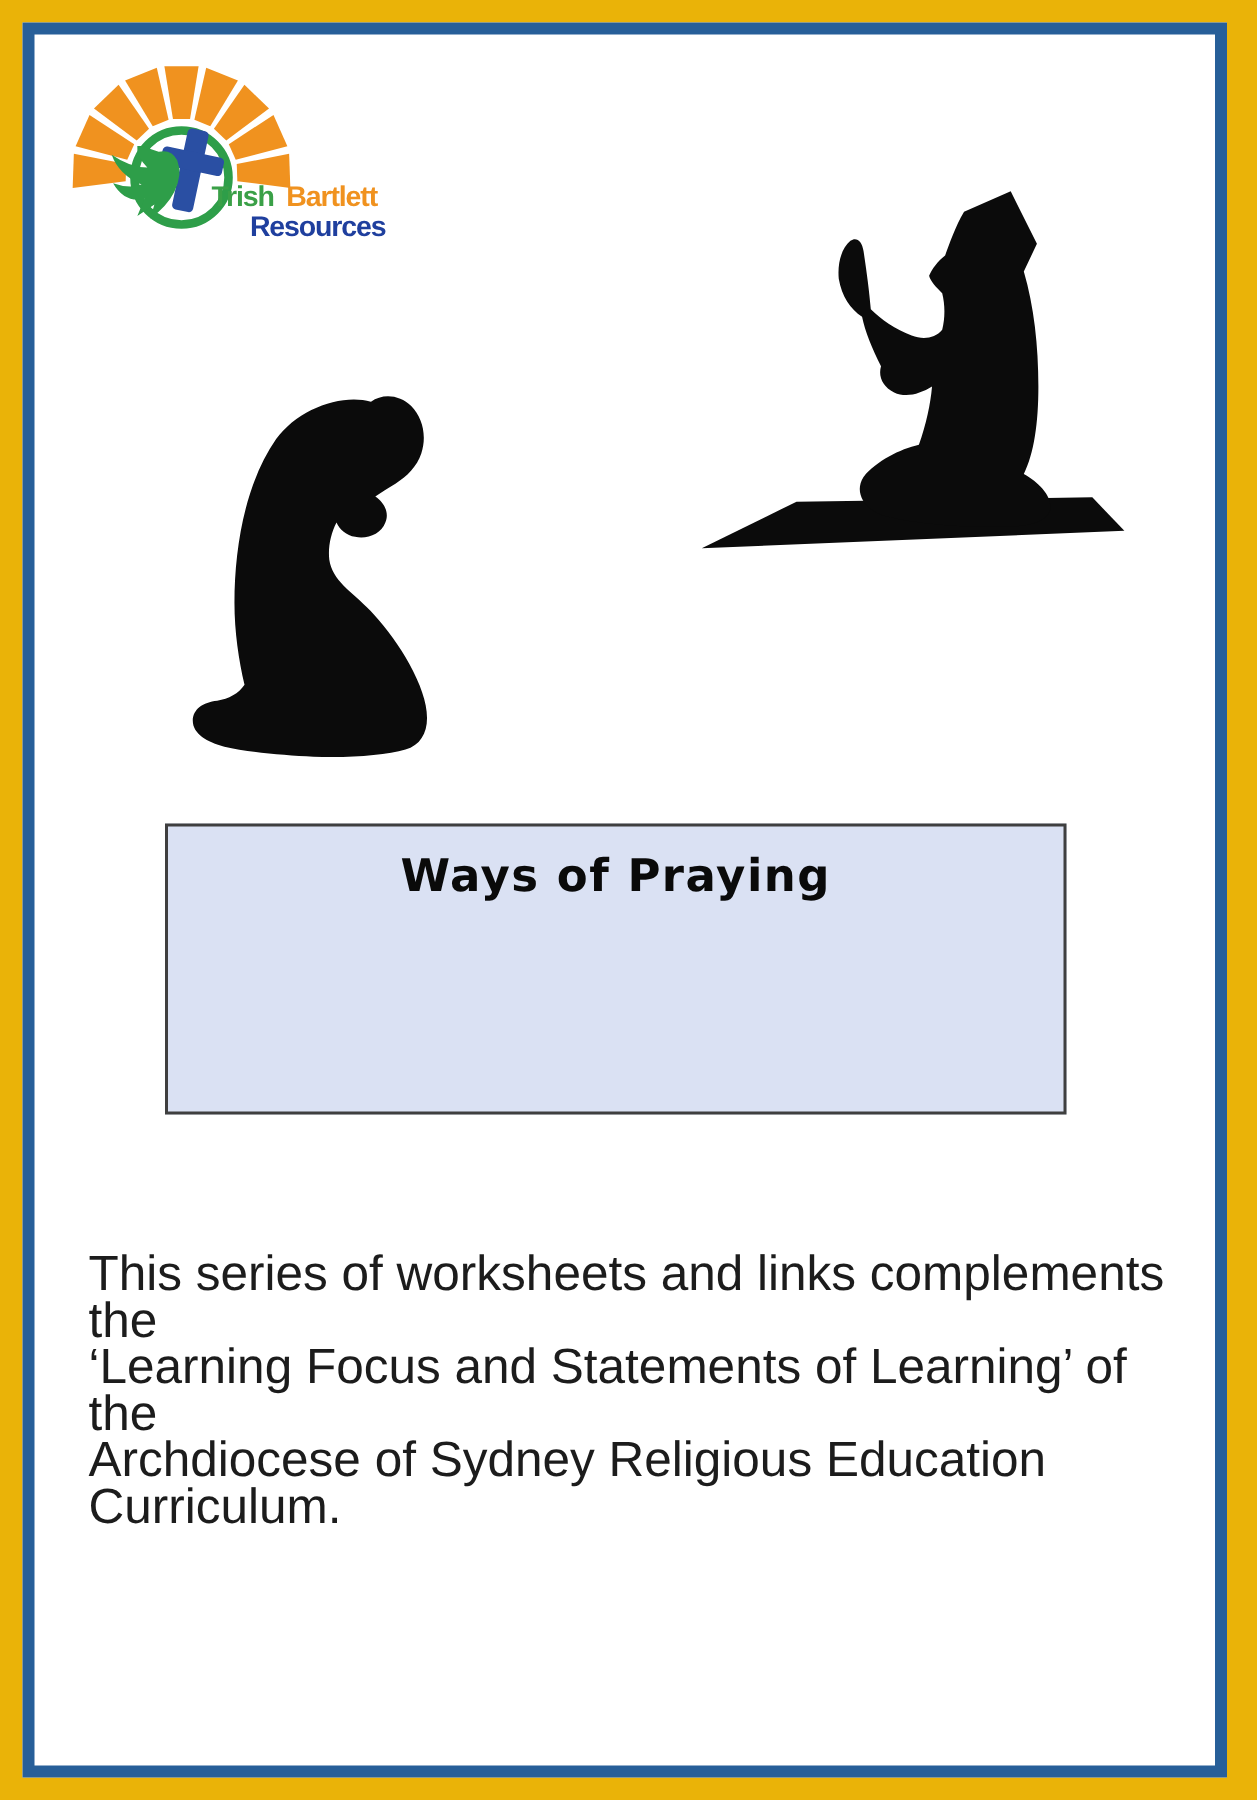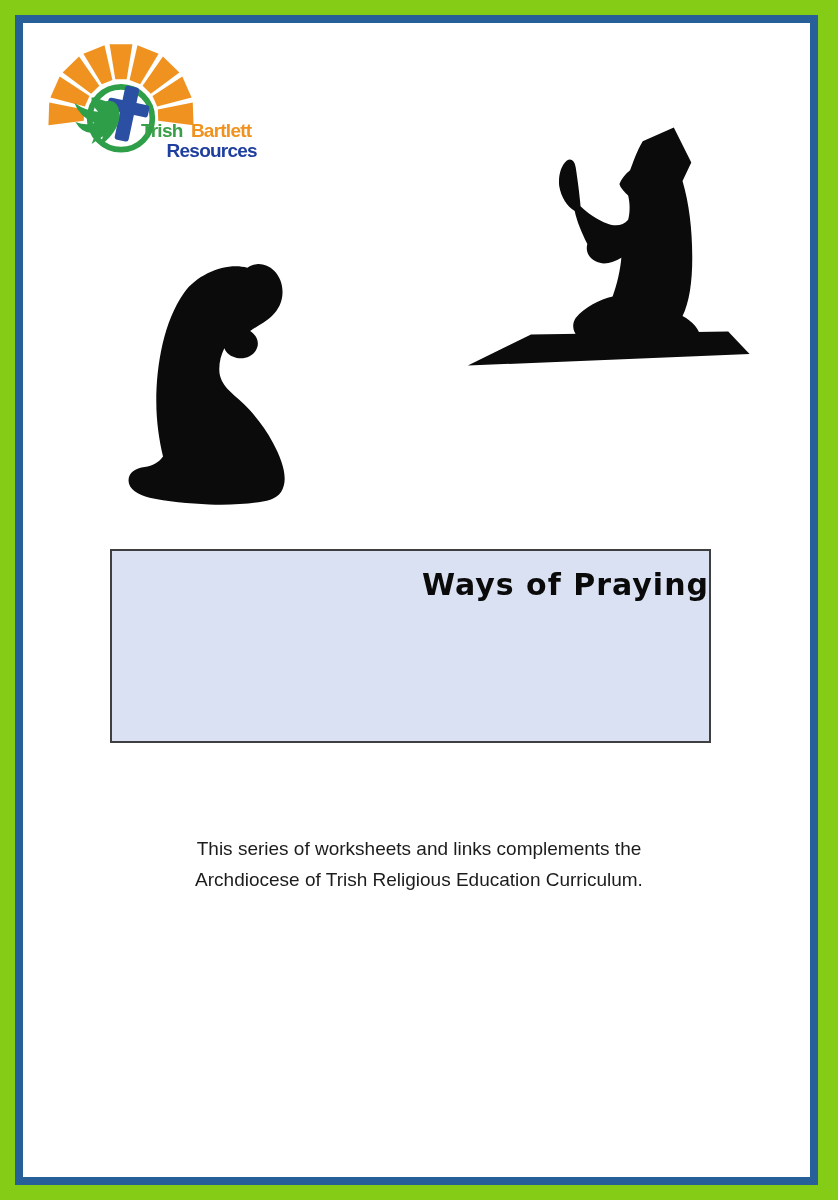--- a/index.html
+++ b/index.html
@@ -1,19 +1,19 @@
 <!DOCTYPE html>
 <html><head>
 <meta charset="utf-8">
 <style>
   html,body{margin:0;padding:0;background:#ffffff;}
   .page{
     position:relative;
     width:838px;height:1200px;
-    background:#84cc16;
+    background:#eab308;
     font-family:"Liberation Sans", sans-serif;
     overflow:hidden;
   }
   .page-border{
     position:absolute;
     left:15px;top:15px;
     width:803px;height:1170px;
     box-sizing:border-box;
     border:8px solid #275f99;
     background:#ffffff;
@@ -27,34 +27,33 @@
   .silhouette-muslim{
     position:absolute;left:438px;top:112px;width:322px;height:272px;
   }
   .title-box{
     position:absolute;left:110px;top:549px;width:601px;height:194px;
     box-sizing:border-box;
     background:#dae1f3;
     border:2px solid #3f3f3f;
     display:flex;flex-direction:column;justify-content:space-between;
     padding:16px 0 18px 0;
-    text-align:right;
+    text-align:center;
   }
   .title-line{
     font-family:"DejaVu Sans", sans-serif;
     font-weight:bold;
     font-size:30px;
     letter-spacing:1px;
     color:#0a0a0a;
   }
   .description{
     position:absolute;left:59px;top:833px;width:720px;
-    text-align:center;
     font-family:"Liberation Sans", sans-serif;
-    font-size:19px;
+    font-size:33px;
     line-height:31px;
     color:#1c1c1c;
   }
   .logo-line1{
     font-family:"Liberation Sans", sans-serif;
     font-weight:bold;font-size:20px;letter-spacing:-0.8px;
   }
   .logo-line2{
     font-family:"Liberation Sans", sans-serif;
     font-weight:bold;font-size:20px;letter-spacing:-0.8px;
@@ -145,16 +144,17 @@
          C188,69 192,64 197,60
          C200,52 204,40 210,30 Z"></path>
   </svg>
 
   <div class="title-box">
     <div class="title-line">Ways of Praying</div>
   </div>
 
   <div class="description">
     <div>This series of worksheets and links complements the</div>
-    <div>Archdiocese of Trish Religious Education Curriculum.</div>
+    <div>‘Learning Focus and Statements of Learning’ of the</div>
+    <div>Archdiocese of Sydney Religious Education Curriculum.</div>
   </div>
 
 </div>
 
 </body></html>

